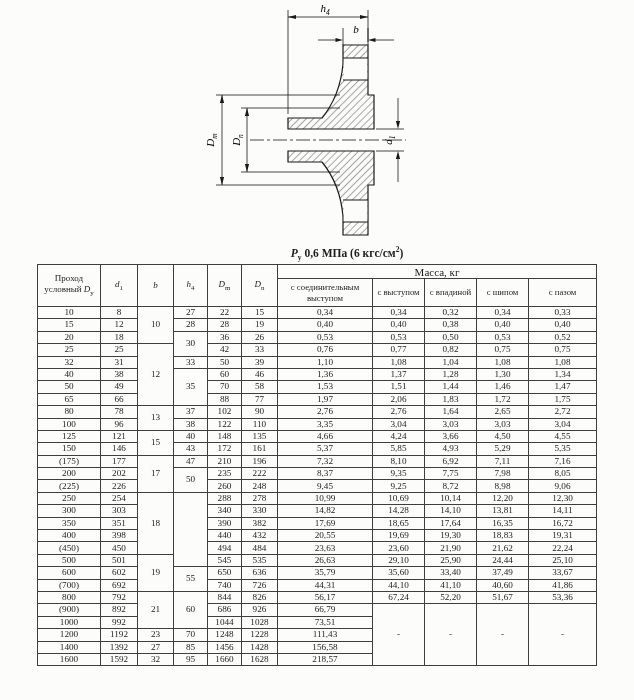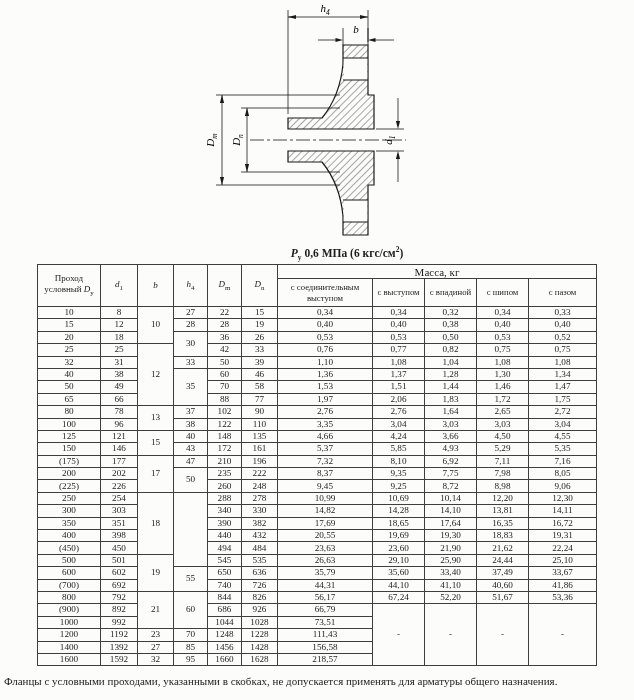--- a/index.html
+++ b/index.html
@@ -495,15 +495,14 @@
           <td>1592</td>
           <td>32</td>
           <td>95</td>
           <td>1660</td>
           <td>1628</td>
           <td>218,57</td>
         </tr>
       </tbody>
   </table>
 
-  <div class="footnote">Фланцы с условными проходами, указанными в скобках, не допускается применять для арматуры общего назначения.</div>
 
 </div>
 
 </body></html>

